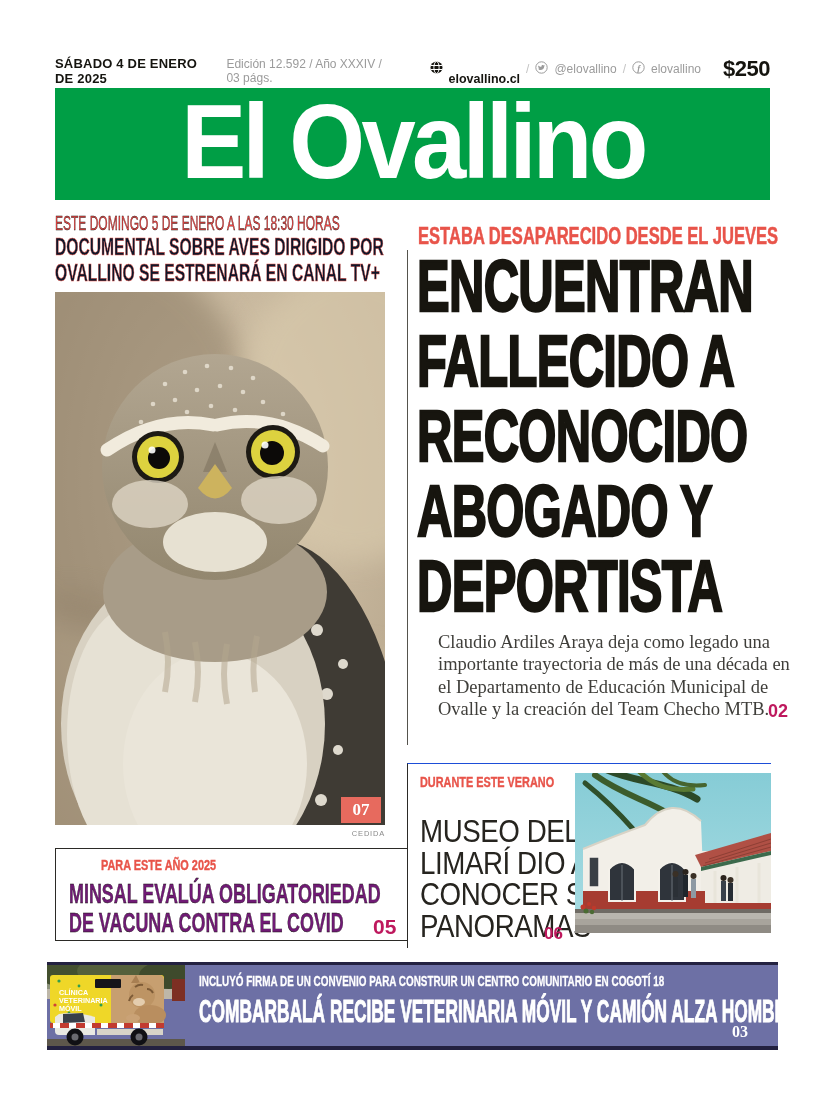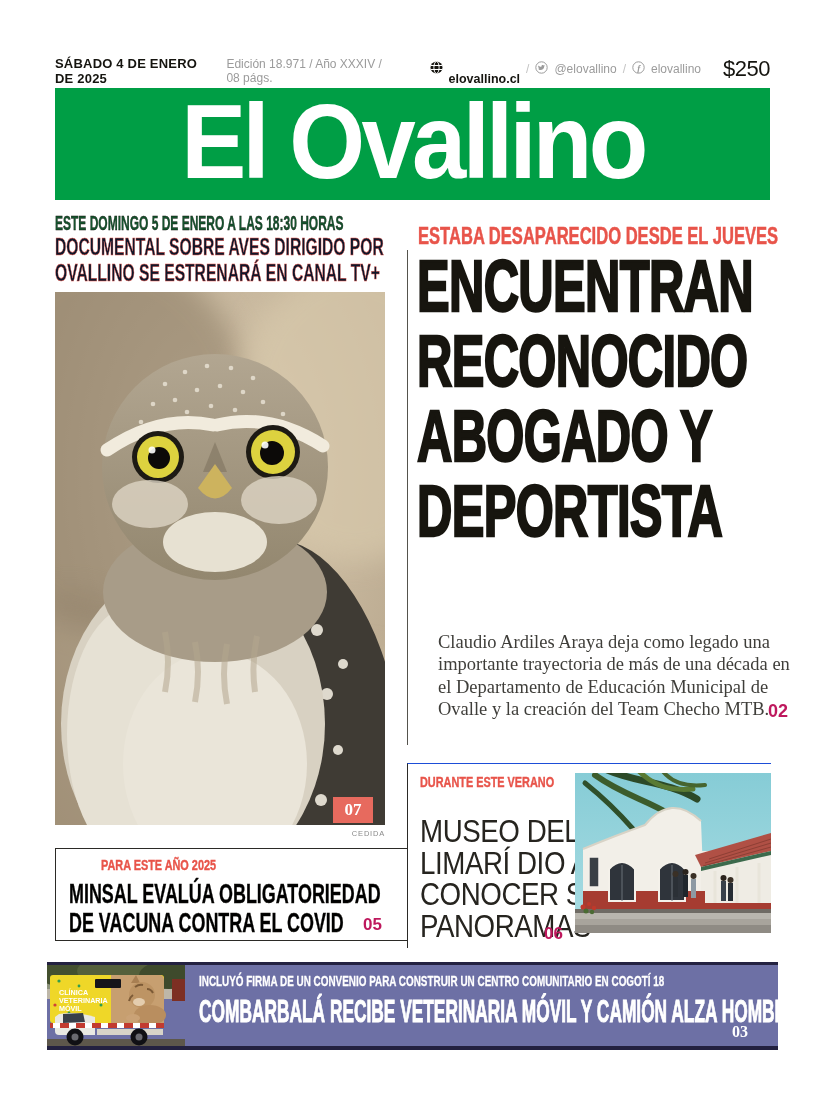--- a/index.html
+++ b/index.html
@@ -10,40 +10,40 @@
 
   
   .topbar{left:55px;top:52px;width:715px;display:flex;justify-content:space-between;align-items:flex-end;gap:34px;}
   .tb-left{display:flex;align-items:baseline;gap:8px;}
   .tb-date{font-size:13px;font-weight:bold;letter-spacing:.2px;}
   .tb-edition{font-size:12px;color:#9b9b9b;}
   .tb-right{display:flex;align-items:center;gap:6px;}
   .tb-site{font-size:12.5px;font-weight:bold;margin-top:20px;}
   .tb-handle{font-size:12px;color:#9b9b9b;}
   .tb-slash{font-size:12px;color:#c4c4c4;}
-  .tb-price{font-size:22px;font-weight:normal;margin-left:16px;letter-spacing:-.5px;}
+  .tb-price{font-size:22px;font-weight:bold;margin-left:16px;letter-spacing:-.5px;}
   .tb-ico{display:inline-block;vertical-align:-2px;}
 
   
   .masthead{left:55px;top:88px;width:715px;height:112px;background:#009E45;
             display:flex;align-items:center;justify-content:center;}
   .masthead-title{color:#fff;font-weight:bold;font-size:106px;letter-spacing:-4px;
                   display:inline-block;transform:scaleX(.92);transform-origin:50% 50%;
                   padding-bottom:6px;}
 
   
-  .kick-black{left:55px;top:212px;font-size:20px;font-weight:bold;color:#14532d;-webkit-text-stroke:.4px #15140f;}
+  .kick-black{left:55px;top:212px;font-size:20px;font-weight:normal;color:#ef4444;-webkit-text-stroke:.4px #15140f;}
   .kick-black .cx{transform:scaleX(.60);}
   .deck-red{left:55px;top:234px;color:#0f172a;font-weight:bold;font-size:23px;line-height:26px;-webkit-text-stroke:.5px #E8544A;}
   .deck-red .cx{transform:scaleX(.68);display:block;}
 
   
   .owl{left:55px;top:292px;width:330px;height:533px;}
   .owl svg{display:block;width:330px;height:533px;}
-  .badge07{position:absolute;right:12px;bottom:2px;width:40px;height:26px;background:#E76A5E;
+  .badge07{position:absolute;right:4px;bottom:2px;width:40px;height:26px;background:#E76A5E;
            color:#fff;font-family:"Liberation Serif",serif;font-weight:bold;font-size:17px;
            display:flex;align-items:center;justify-content:center;}
   .credit{left:55px;top:829px;width:330px;text-align:right;font-size:7.5px;color:#8a8a8a;letter-spacing:.8px;}
 
   
   .vrule{left:407px;top:250px;width:1px;height:495px;background:#55534d;}
   .kick-red-r{left:418px;top:223px;color:#E8544A;font-weight:bold;font-size:23px;-webkit-text-stroke:.5px #E8544A;}
   .kick-red-r .cx{transform:scaleX(.72);}
   .headline{left:417px;top:249px;width:360px;}
   .hl-line{line-height:75px;height:75px;}
@@ -63,45 +63,45 @@
   .mus-line .cx{font-size:31.5px;font-weight:normal;transform:scaleX(.88);letter-spacing:-.5px;}
   .mus-page{position:absolute;left:136px;top:160px;font-size:17px;}
   .mus-photo{position:absolute;left:167px;top:9px;width:196px;height:160px;}
   .mus-photo svg{display:block;width:196px;height:160px;}
 
   
   .minsal{left:55px;top:848px;width:352px;height:91px;border-top:1px solid #2b2a26;
           border-left:1px solid #2b2a26;border-bottom:1px solid #2b2a26;}
   .min-kick{position:absolute;left:13px;top:8px;color:#E8544A;font-weight:bold;font-size:14.5px;padding-left:32px;-webkit-text-stroke:.4px #E8544A;}
   .min-kick .cx{transform:scaleX(.75);}
-  .min-title{position:absolute;left:13px;top:31px;color:#000000;}
+  .min-title{position:absolute;left:13px;top:31px;color:#701a75;}
   .min-line{line-height:28.5px;height:28.5px;}
   .min-line .cx{font-size:28px;font-weight:bold;transform:scaleX(.64);-webkit-text-stroke:.4px #15130e;}
-  .min-page{position:absolute;left:307px;top:66px;font-size:17px;}
+  .min-page{position:absolute;left:317px;top:66px;font-size:21px;}
 
   
   .banner{left:47px;top:962px;width:731px;height:81px;background:#6D70A5;
           border-top:3px solid #232140;border-bottom:4px solid #232140;}
   .truck{position:absolute;left:0;top:0;width:138px;height:81px;}
   .truck svg{display:block;width:138px;height:81px;}
   .ban-kick{position:absolute;left:152px;top:7px;color:#fff;font-weight:bold;font-size:15px;-webkit-text-stroke:.3px #fff;}
   .ban-kick .cx{transform:scaleX(.66);}
   .ban-title{position:absolute;left:152px;top:29px;line-height:34px;color:#fff;font-weight:bold;font-size:31.5px;-webkit-text-stroke:1px #fff;}
   .ban-title .cx{transform:scaleX(.55);}
   .ban-page{position:absolute;right:30px;top:58px;font-size:16px;color:#fff;font-family:"Liberation Serif",serif;font-weight:bold;margin-left:40px;}
 </style>
 </head>
 <body>
 
 <div id="page">
 
   <div class="abs topbar">
     <div class="tb-left">
       <span class="tb-date">SÁBADO 4 DE ENERO DE 2025</span>
-      <span class="tb-edition">Edición 18.971 / Año XXXIV / 08 págs.</span>
+      <span class="tb-edition">Edición 12.592 / Año XXXIV / 03 págs.</span>
     </div>
     <div class="tb-right">
       <span class="tb-ico">
         <svg width="13" height="13" viewBox="0 0 13 13">
             <circle cx="6.5" cy="6.5" r="6" fill="#15140f"></circle>
             <ellipse cx="6.5" cy="6.5" rx="2.6" ry="6" fill="none" stroke="#fff" stroke-width="1"></ellipse>
             <line x1="1" y1="4.5" x2="12" y2="4.5" stroke="#fff" stroke-width="1"></line>
             <line x1="1" y1="8.5" x2="12" y2="8.5" stroke="#fff" stroke-width="1"></line>
           </svg>
       </span>
@@ -232,20 +232,21 @@
     </svg>
     <div class="badge07">07</div>
   </div>
   <div class="abs credit">CEDIDA</div>
 
   <div class="abs vrule"></div>
 
   <div class="abs kick-red-r"><span class="cx">ESTABA DESAPARECIDO DESDE EL JUEVES</span></div>
   <div class="abs headline">
     <div class="hl-line"><span class="cx">ENCUENTRAN</span></div>
+    <div class="hl-line"><span class="cx">FALLECIDO A</span></div>
     <div class="hl-line"><span class="cx">RECONOCIDO</span></div>
     <div class="hl-line"><span class="cx">ABOGADO Y</span></div>
     <div class="hl-line"><span class="cx">DEPORTISTA</span></div>
   </div>
   <div class="abs lead-body">
     <span>Claudio Ardiles Araya deja como legado una importante trayectoria de más de una década en el Departamento de Educación Municipal de Ovalle y la creación del Team Checho MTB.</span>
     <span class="pageno lead-page">02</span>
   </div>
 
   <div class="abs museum">

